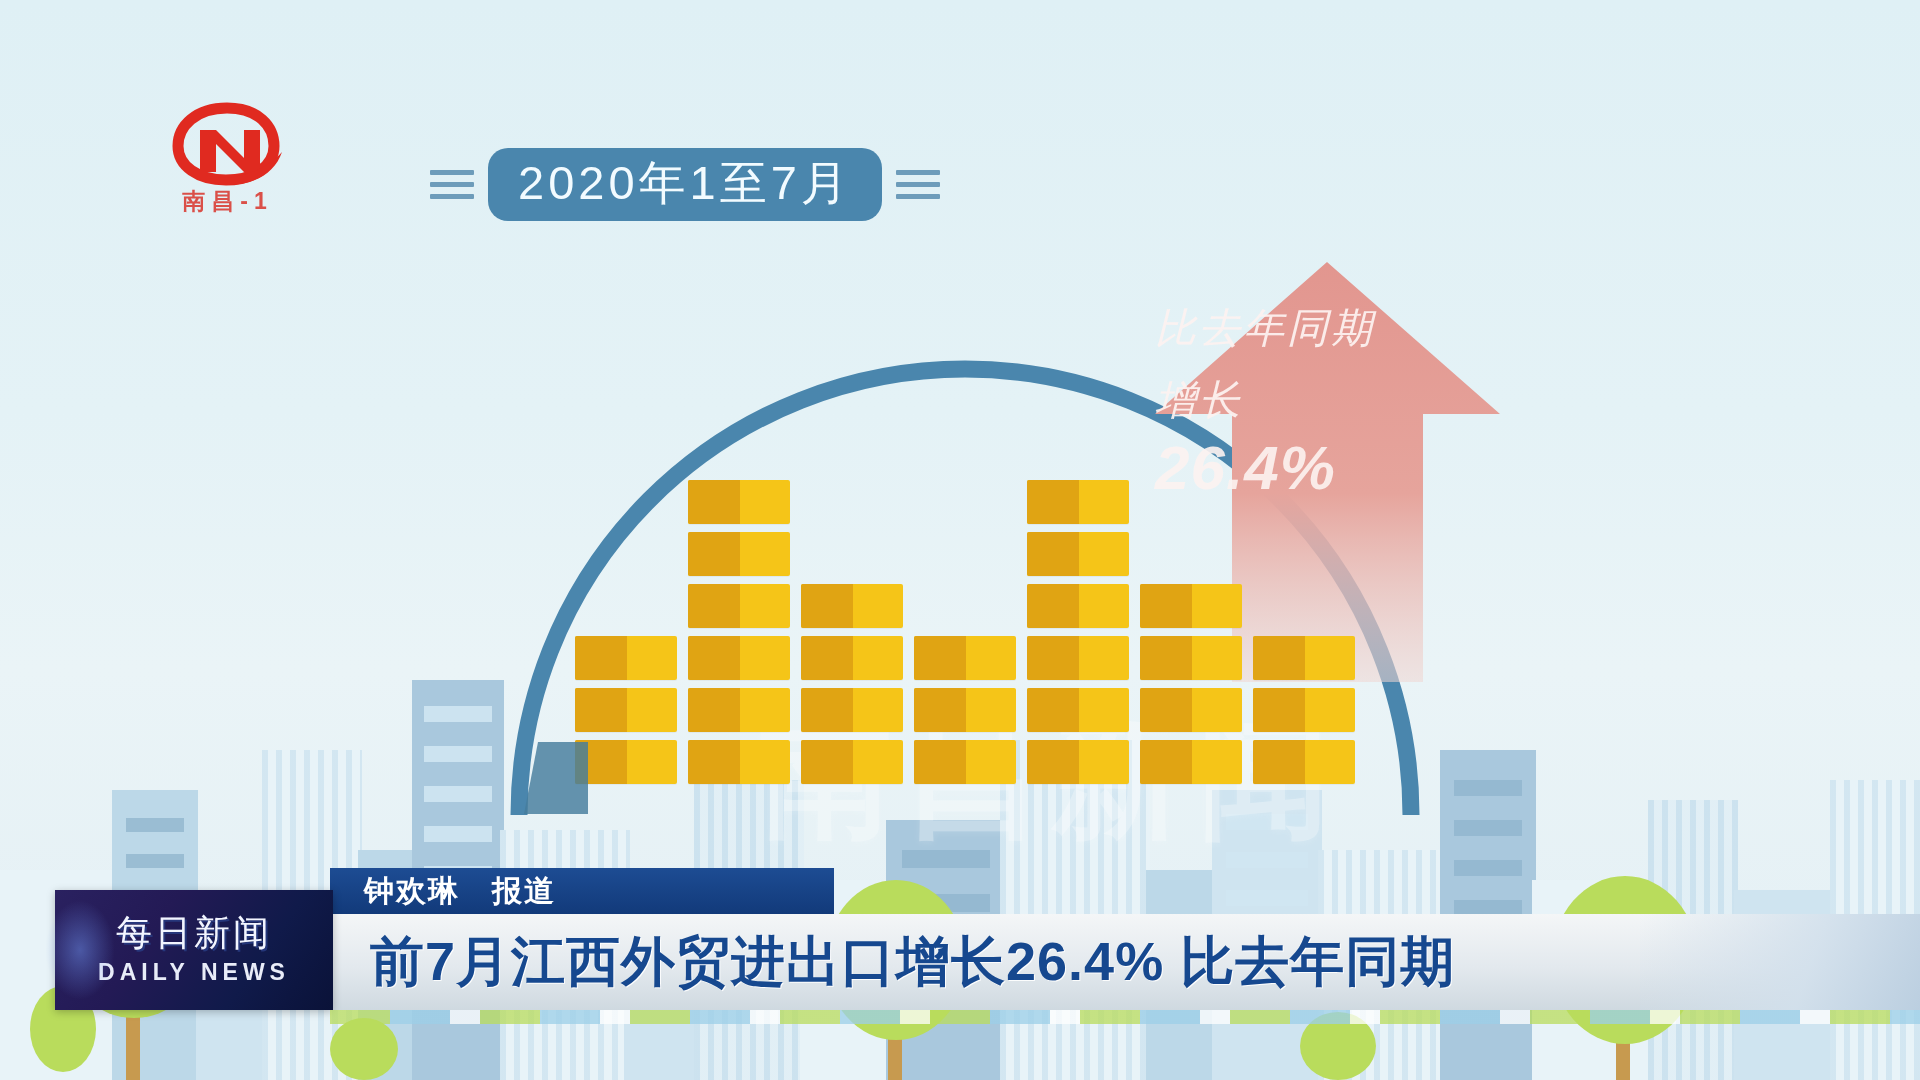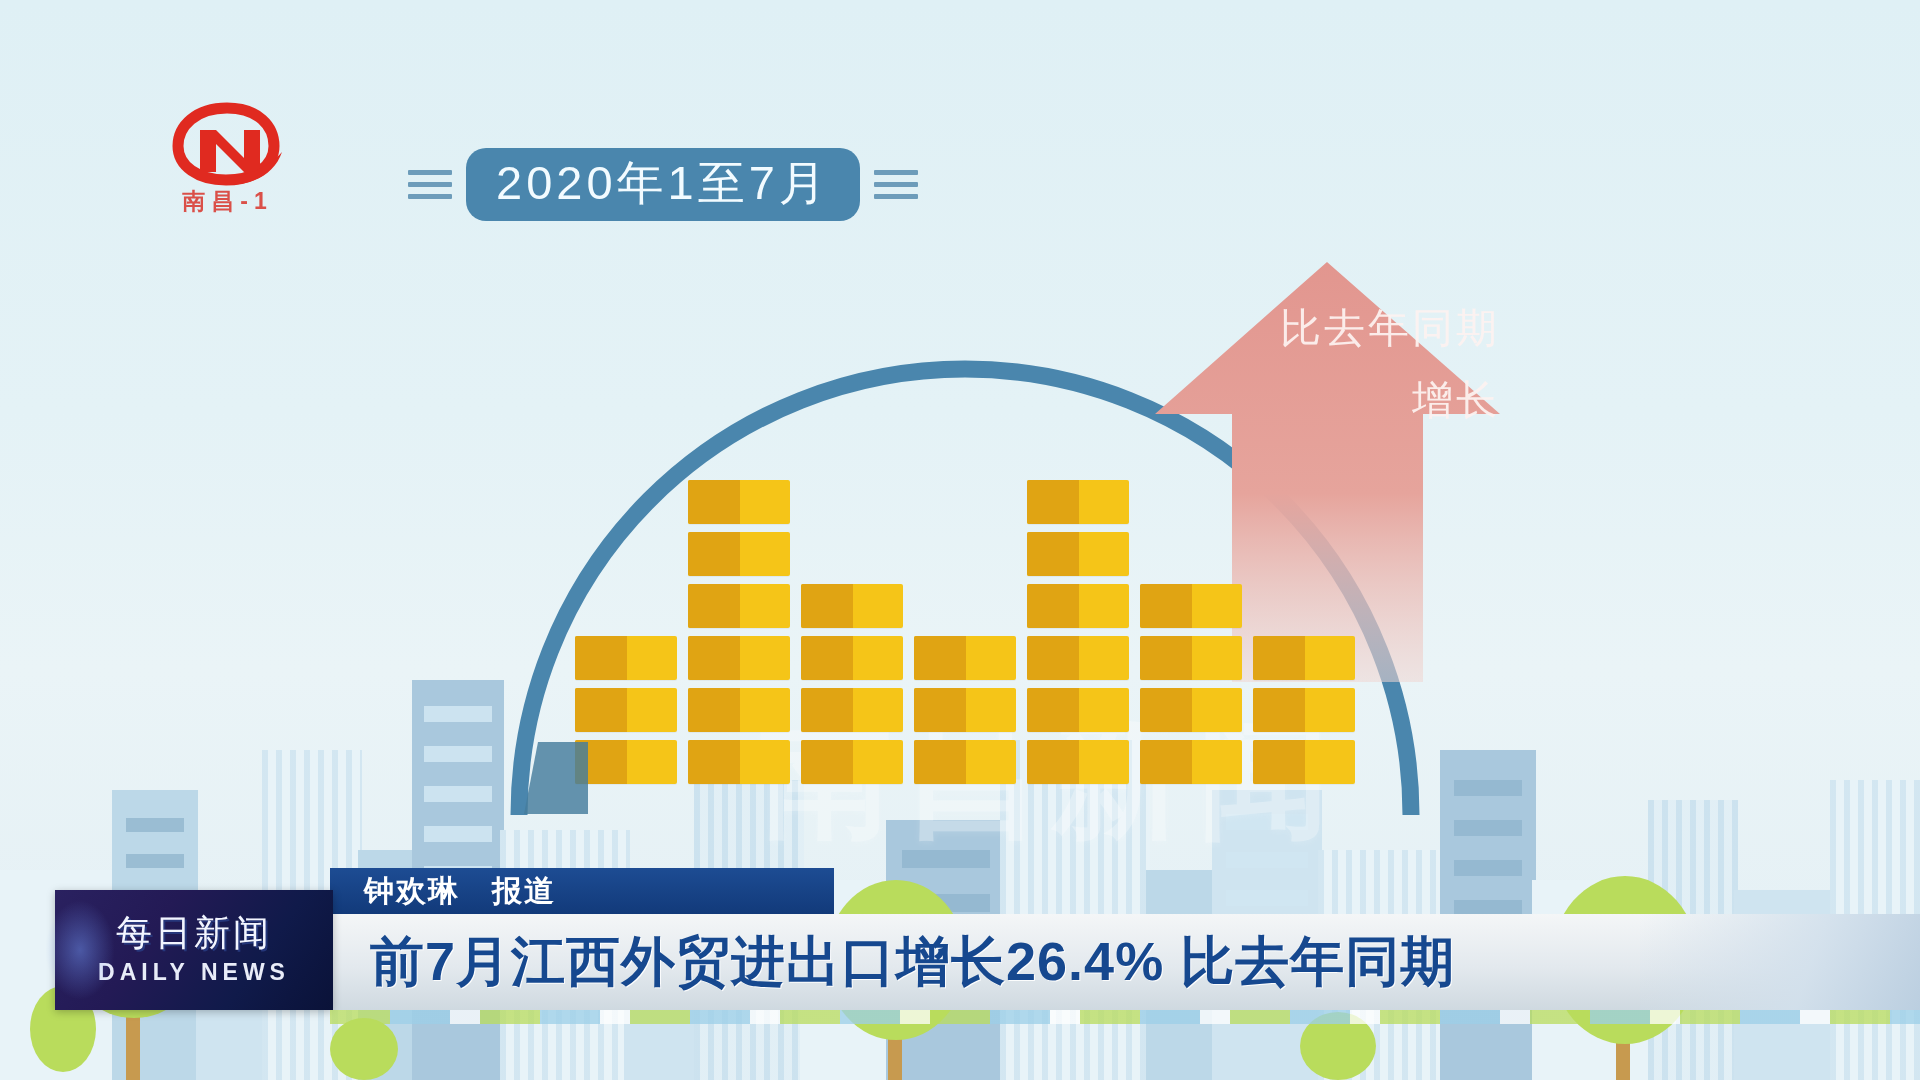--- a/index.html
+++ b/index.html
@@ -28,41 +28,41 @@
   .tree .crown{position:absolute;background:#b9dc5c;border-radius:50%;}
   .tree .trunk{position:absolute;background:#c79a4f;}
 
   
   .arc{position:absolute;left:505px;top:355px;width:920px;height:460px;}
   .arc svg{display:block;}
 
   
   .arrow{position:absolute;left:1155px;top:262px;width:345px;height:420px;}
   .arrow svg{position:absolute;left:0;top:0;}
-  .arrow-text{position:absolute;left:0;top:42px;width:345px;text-align:right;
-    color:#fdf3f1;line-height:1.18;}
+  .arrow-text{position:absolute;left:0;top:42px;width:345px;text-align:left;
+    color:#fdf3f1;line-height:1.18;font-style:italic;}
   .arrow-text .l1{font-size:41px;letter-spacing:3px;opacity:.93;}
   .arrow-text .l2{font-size:41px;letter-spacing:3px;margin-top:24px;opacity:.93;}
   .arrow-text .l3{font-size:62px;font-weight:600;margin-top:6px;letter-spacing:1px;opacity:.9;}
 
   
   .chart{position:absolute;left:575px;bottom:296px;display:flex;align-items:flex-end;gap:11px;}
   .col{display:flex;flex-direction:column-reverse;gap:8px;}
   .ingot{width:102px;height:44px;background:#f5c518;border-radius:2px;position:relative;
     box-shadow:0 1px 0 rgba(0,0,0,.04);}
   .ingot::before{content:"";position:absolute;left:0;top:0;width:52px;height:44px;
     background:#e0a413;border-radius:2px 0 0 2px;}
 
   
   .watermark{position:absolute;left:760px;top:690px;font-size:132px;color:#ffffff;
     opacity:.33;letter-spacing:14px;font-weight:700;white-space:nowrap;
     text-shadow:0 2px 6px rgba(255,255,255,.4);}
 
   
-  .toptitle{position:absolute;left:408px;top:148px;display:flex;align-items:center;gap:14px;text-align:right;}
+  .toptitle{position:absolute;left:430px;top:148px;display:flex;align-items:center;gap:14px;text-align:right;}
   .chip{background:#4a86ad;color:#f2fbff;border-radius:20px;padding:7px 30px 11px;
     font-size:47px;letter-spacing:4px;line-height:1.18;}
   .dashes{display:flex;flex-direction:column;gap:7px;}
   .dashes i{display:block;width:44px;height:5px;background:#6d9cba;border-radius:1px;}
   .dashes.r i{width:44px;}
 
   
   .stationlogo{position:absolute;left:160px;top:100px;width:135px;text-align:center;}
   .stationlogo .mark{width:115px;height:90px;margin:0 auto;}
   .stationlogo .name{color:#d9342b;font-size:23px;letter-spacing:6px;margin-top:-4px;
@@ -211,20 +211,21 @@
           <stop offset="0%" stop-color="#e2968f"></stop>
           <stop offset="55%" stop-color="#e6a49c"></stop>
           <stop offset="100%" stop-color="#f0d6d2" stop-opacity="0.55"></stop>
         </linearGradient>
       </defs>
       <path d="M172,0 L345,152 L268,152 L268,420 L77,420 L77,152 L0,152 Z" fill="url(#agr)"></path>
     </svg>
     <div class="arrow-text">
       <div class="l1">比去年同期</div>
       <div class="l2">增长</div>
+      <div class="l3">26.4%</div>
     </div>
   </div>
 
   <div class="chart">
     <div class="col">
         <div class="ingot"></div>
         <div class="ingot"></div>
         <div class="ingot"></div>
       </div>
     <div class="col">

